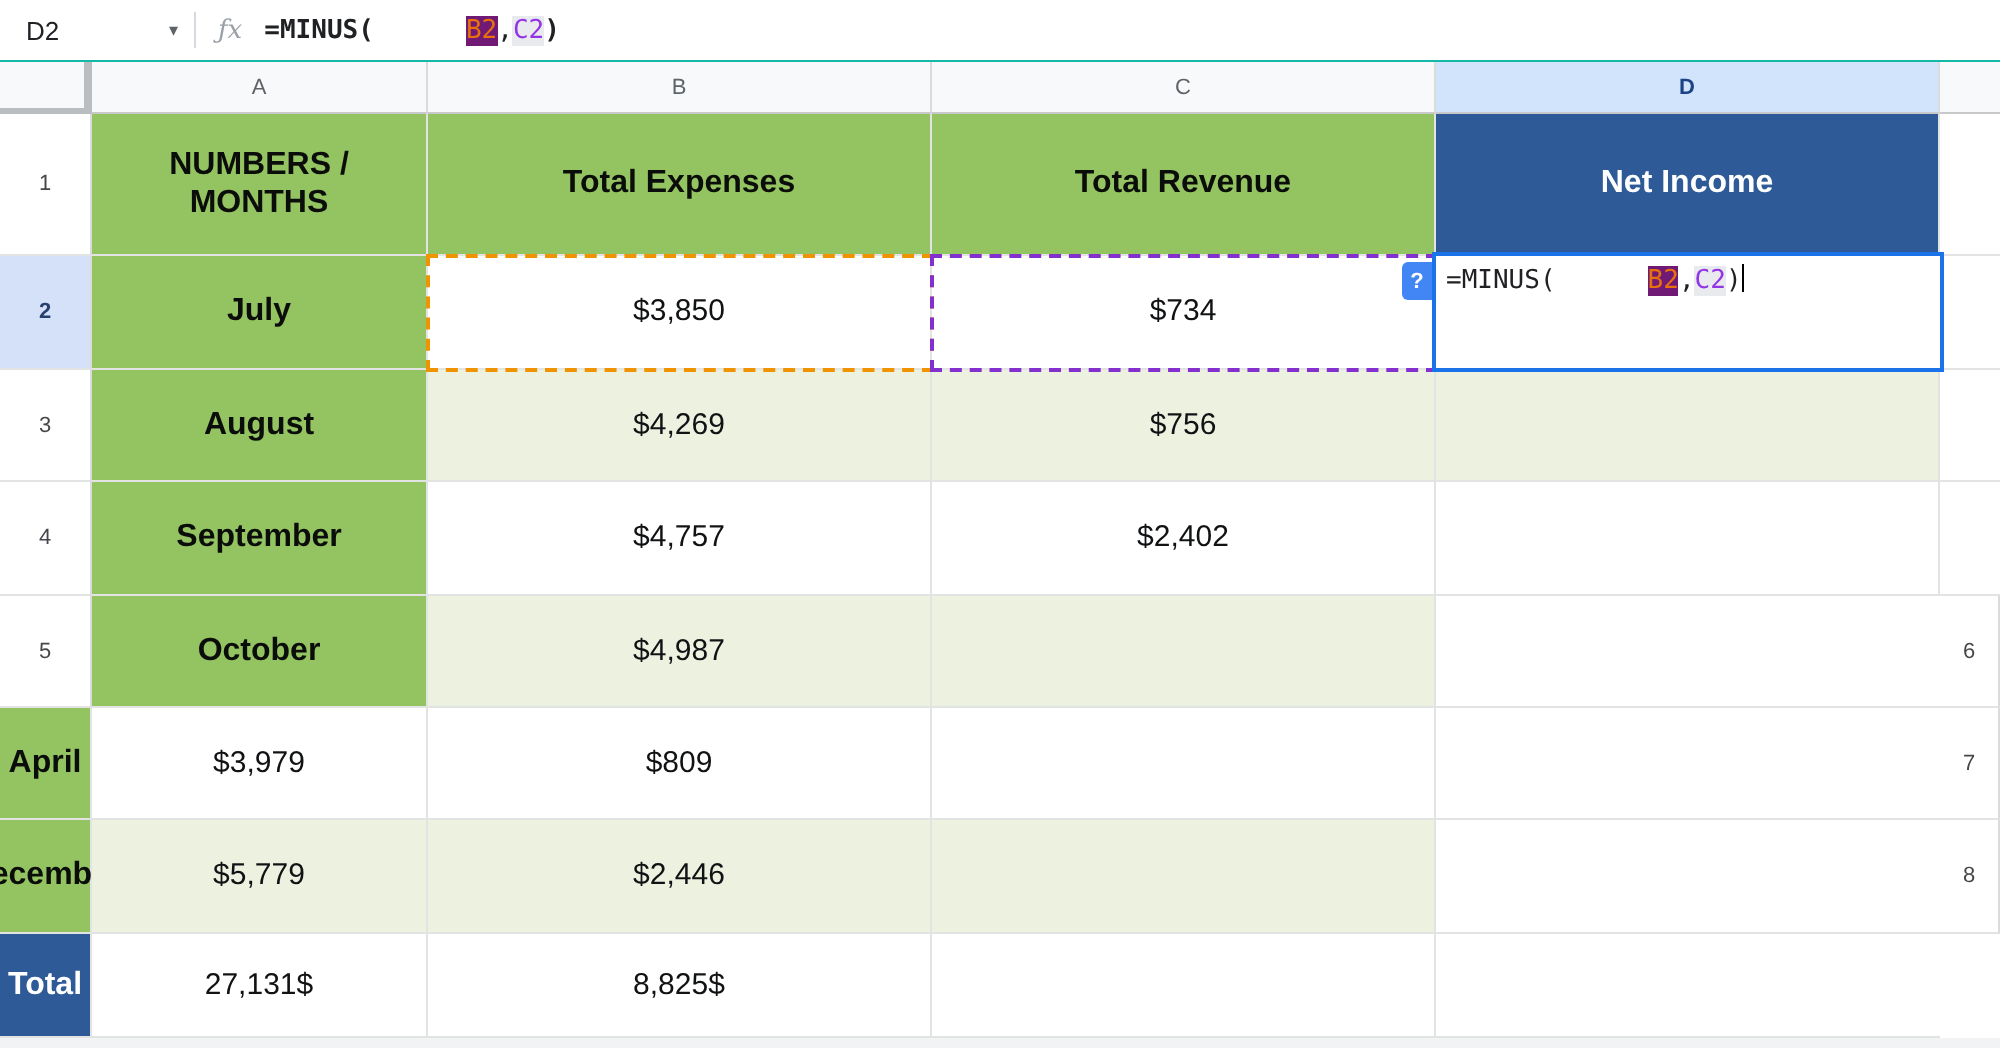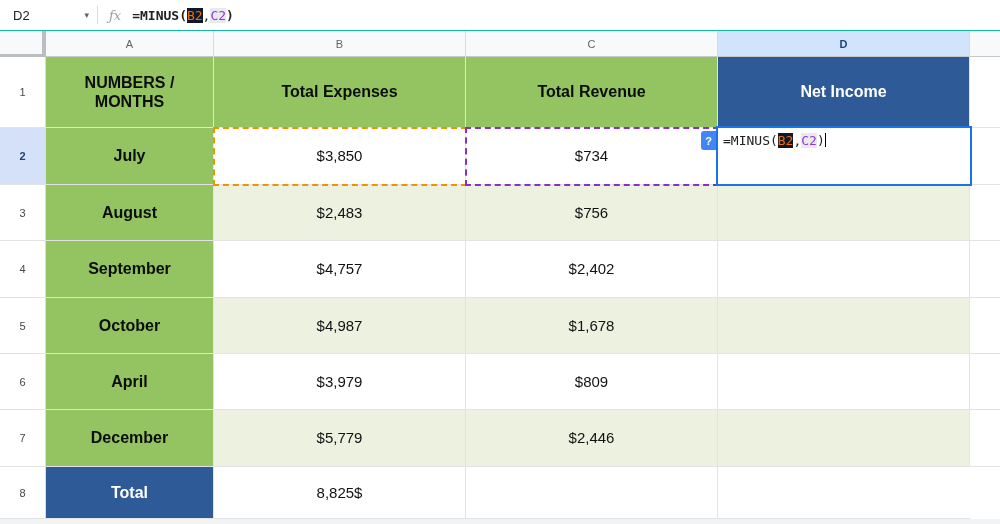--- a/index.html
+++ b/index.html
@@ -23,21 +23,21 @@
   .fb-divider { width:1px; height:18px; background:#d6d9dd; }
   .fx {
     font-style:italic; color:#9aa0a6; font-size:13px;
     font-family:"DejaVu Serif", serif; margin:16px 11px;
   }
   .formula-text, .editor-text {
     font-family:"DejaVu Sans Mono","Liberation Mono",monospace;
     font-size:13px; color:#202124; white-space:pre;
   }
   .fb-bold { font-weight:bold; }
-  .ref-orange { color:#e8710a; background:#0f172a; }
+  .ref-orange { color:#e8710a; background:#701a75;margin-left:46px; }
   .ref-purple { color:#9334e6; background:#e9eaee; }
 
   
   .sheet {
     position:absolute; top:31px; left:0; width:1000px; height:493px;
     display:grid;
     grid-template-columns:46px 168px 252px 252px 252px 30px;
     grid-template-rows:26px 71px 57px 56px 57px 56px 56px 57px 52px 5px;
   }
   .ch {
@@ -123,55 +123,55 @@
 
     <div class="rh sel">2</div>
     <div class="cell green">July</div>
     <div class="cell">$3,850</div>
     <div class="cell">$734</div>
     <div class="cell"></div>
     <div class="cell evap"></div>
 
     <div class="rh">3</div>
     <div class="cell green">August</div>
-    <div class="cell band">$2,483</div>
+    <div class="cell band">$4,269</div>
     <div class="cell band">$756</div>
     <div class="cell band"></div>
     <div class="cell evap"></div>
 
     <div class="rh">4</div>
     <div class="cell green">September</div>
     <div class="cell">$4,757</div>
     <div class="cell">$2,402</div>
     <div class="cell"></div>
     <div class="cell evap"></div>
 
     <div class="rh">5</div>
     <div class="cell green">October</div>
     <div class="cell band">$4,987</div>
-    <div class="cell band">$1,678</div>
     <div class="cell band"></div>
     <div class="cell evap"></div>
 
     <div class="rh">6</div>
     <div class="cell green">April</div>
     <div class="cell">$3,979</div>
     <div class="cell">$809</div>
     <div class="cell"></div>
     <div class="cell evap"></div>
 
     <div class="rh">7</div>
     <div class="cell green">December</div>
     <div class="cell band">$5,779</div>
     <div class="cell band">$2,446</div>
     <div class="cell band"></div>
     <div class="cell evap"></div>
 
     <div class="rh">8</div>
     <div class="cell blue">Total</div>
+    <div class="cell">27,131$</div>
     <div class="cell">8,825$</div>
     <div class="cell"></div>
     <div class="cell evap"></div>
 
     <div class="bottom-strip"></div>
   </div>
 
   <div class="ref-box b2"></div>
   <div class="ref-box c2"></div>
 

